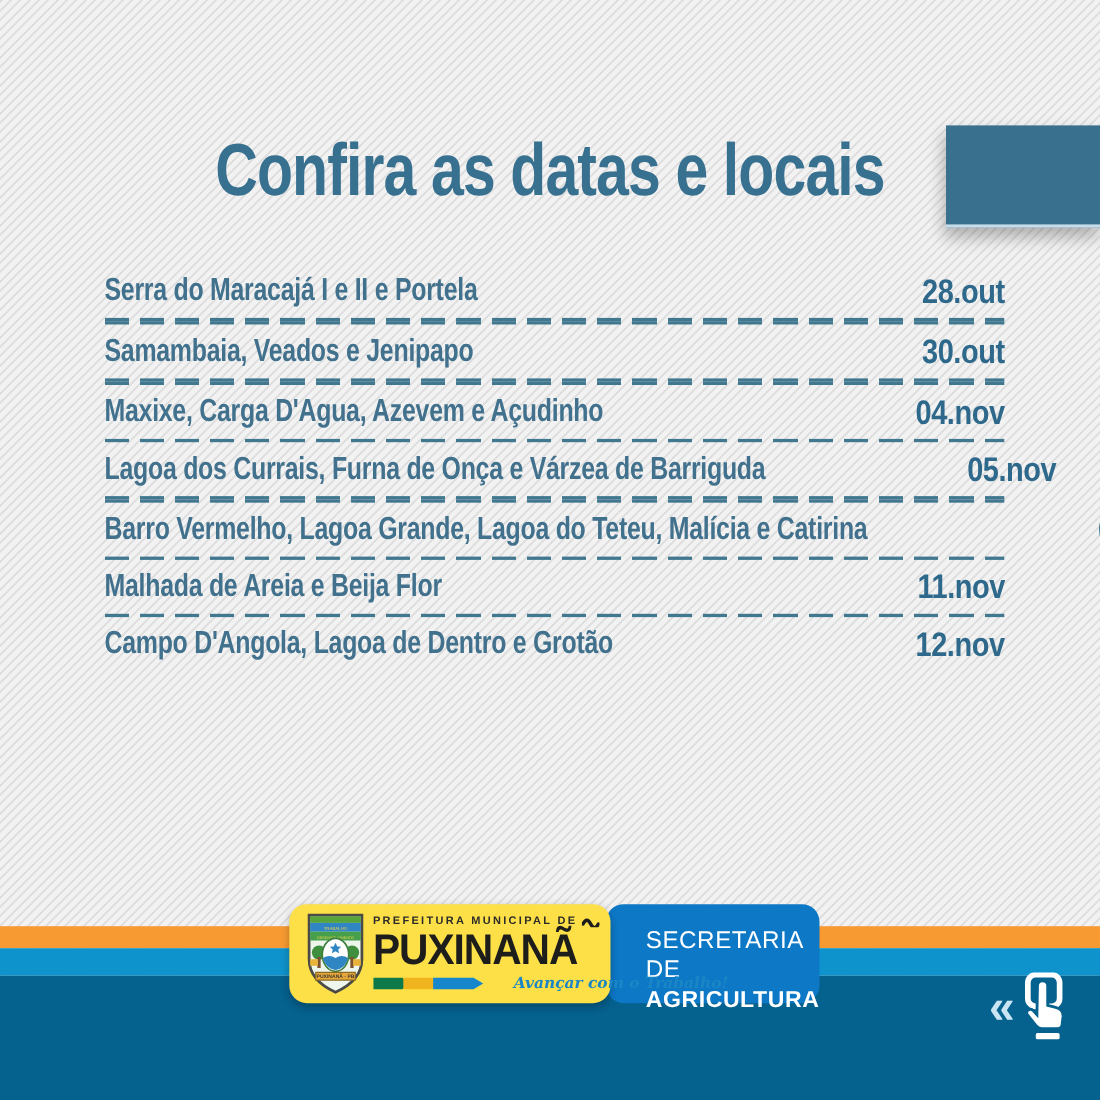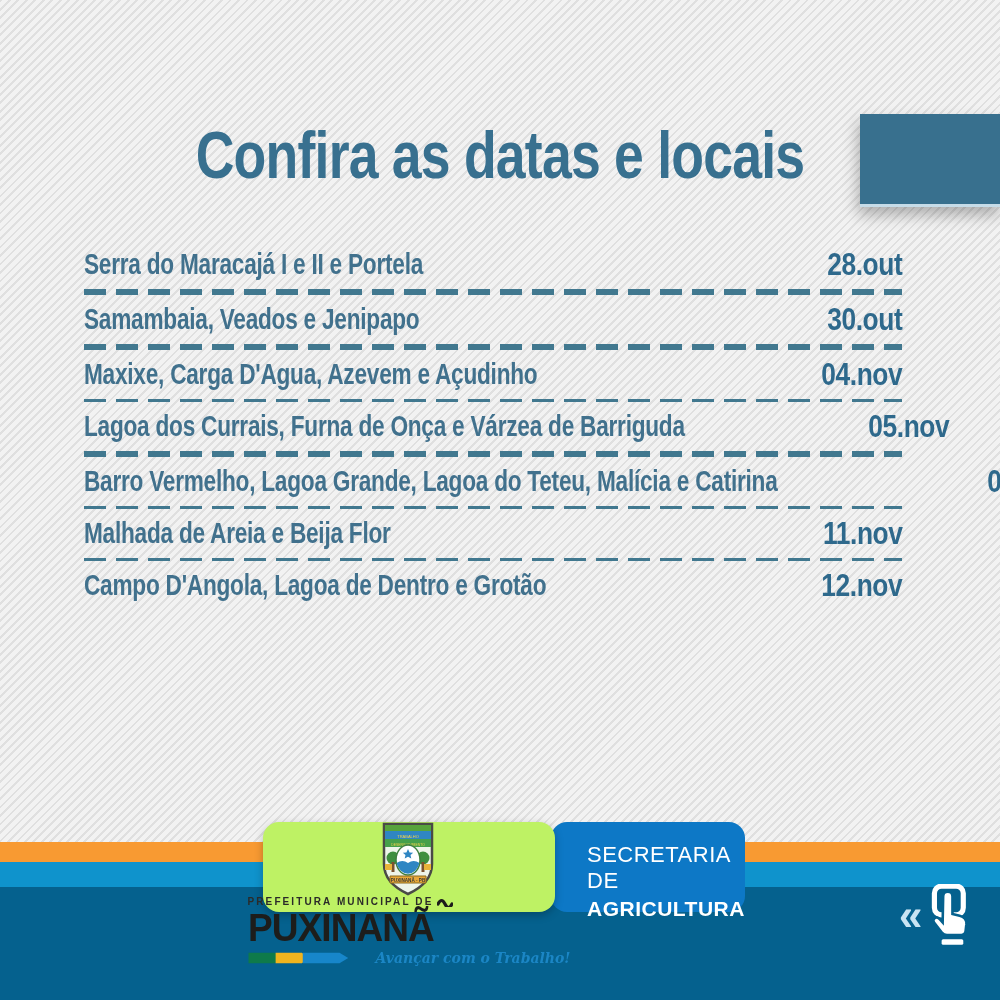--- a/index.html
+++ b/index.html
@@ -14,39 +14,39 @@
     position:absolute;top:118px;left:0;width:1000px;text-align:center;
     font-size:67px;font-weight:bold;color:#38708f;line-height:1.1;
     transform:scaleX(.8);letter-spacing:-1px;
   }
   .corner-block{
     position:absolute;left:860px;top:114px;width:141px;height:90px;
     background:#38708e;border-bottom:3px solid #c6dce8;
     box-shadow:-2px 8px 14px rgba(0,0,0,.28);
   }
   
-  .schedule{position:absolute;left:84px;top:240px;width:818px;}
+  .schedule{position:absolute;left:95px;top:240px;width:818px;}
   .row{height:49px;display:flex;align-items:center;justify-content:space-between;}
   .loc{
     font-size:29px;font-weight:bold;color:#41718d;white-space:nowrap;
     transform:scaleX(.78);transform-origin:left center;letter-spacing:-.3px;
   }
   .date{
     font-size:31px;font-weight:bold;color:#2e698c;white-space:nowrap;
     transform:scaleX(.85);transform-origin:right center;letter-spacing:-.5px;
   }
   .sep{height:3px;background:repeating-linear-gradient(90deg,#41788f 0 22px,rgba(0,0,0,0) 22px 32px);}
   
   .stripe-orange{position:absolute;left:0;top:842px;width:1000px;height:20px;background:#f89a32;}
   .stripe-lightblue{position:absolute;left:0;top:862px;width:1000px;height:25px;background:#0f93cc;}
   .footer-dark{position:absolute;left:0;top:887px;width:1000px;height:113px;background:#05618e;}
   .logo-card{
     position:absolute;left:263px;top:822px;width:292px;height:90px;z-index:5;
-    background:#bef264;border-radius:16px;box-shadow:0 3px 8px rgba(0,0,0,.25);
-    display:flex;align-items:center;padding:0 10px;box-sizing:border-box;flex-direction:column;
+    background:#fde047;border-radius:16px;box-shadow:0 3px 8px rgba(0,0,0,.25);
+    display:flex;align-items:center;padding:0 10px;box-sizing:border-box;
   }
   .shield{flex:0 0 auto;margin:0 8px 0 6px;}
   .logo-text{display:flex;flex-direction:column;justify-content:center;}
   .logo-line1{display:flex;align-items:center;gap:4px;font-size:10px;letter-spacing:2.1px;
     font-weight:bold;color:#2b2b29;white-space:nowrap;margin-bottom:1px;}
   .logo-name{font-size:39px;font-weight:bold;color:#1d1d1b;line-height:1;
     transform:scaleX(.95);transform-origin:left center;letter-spacing:-1px;}
   .logo-line3{display:flex;align-items:center;gap:22px;margin-top:3px;}
   .slogan{font-family:"DejaVu Serif",serif;font-style:italic;font-weight:bold;
     font-size:14px;color:#1b86c5;white-space:nowrap;}

